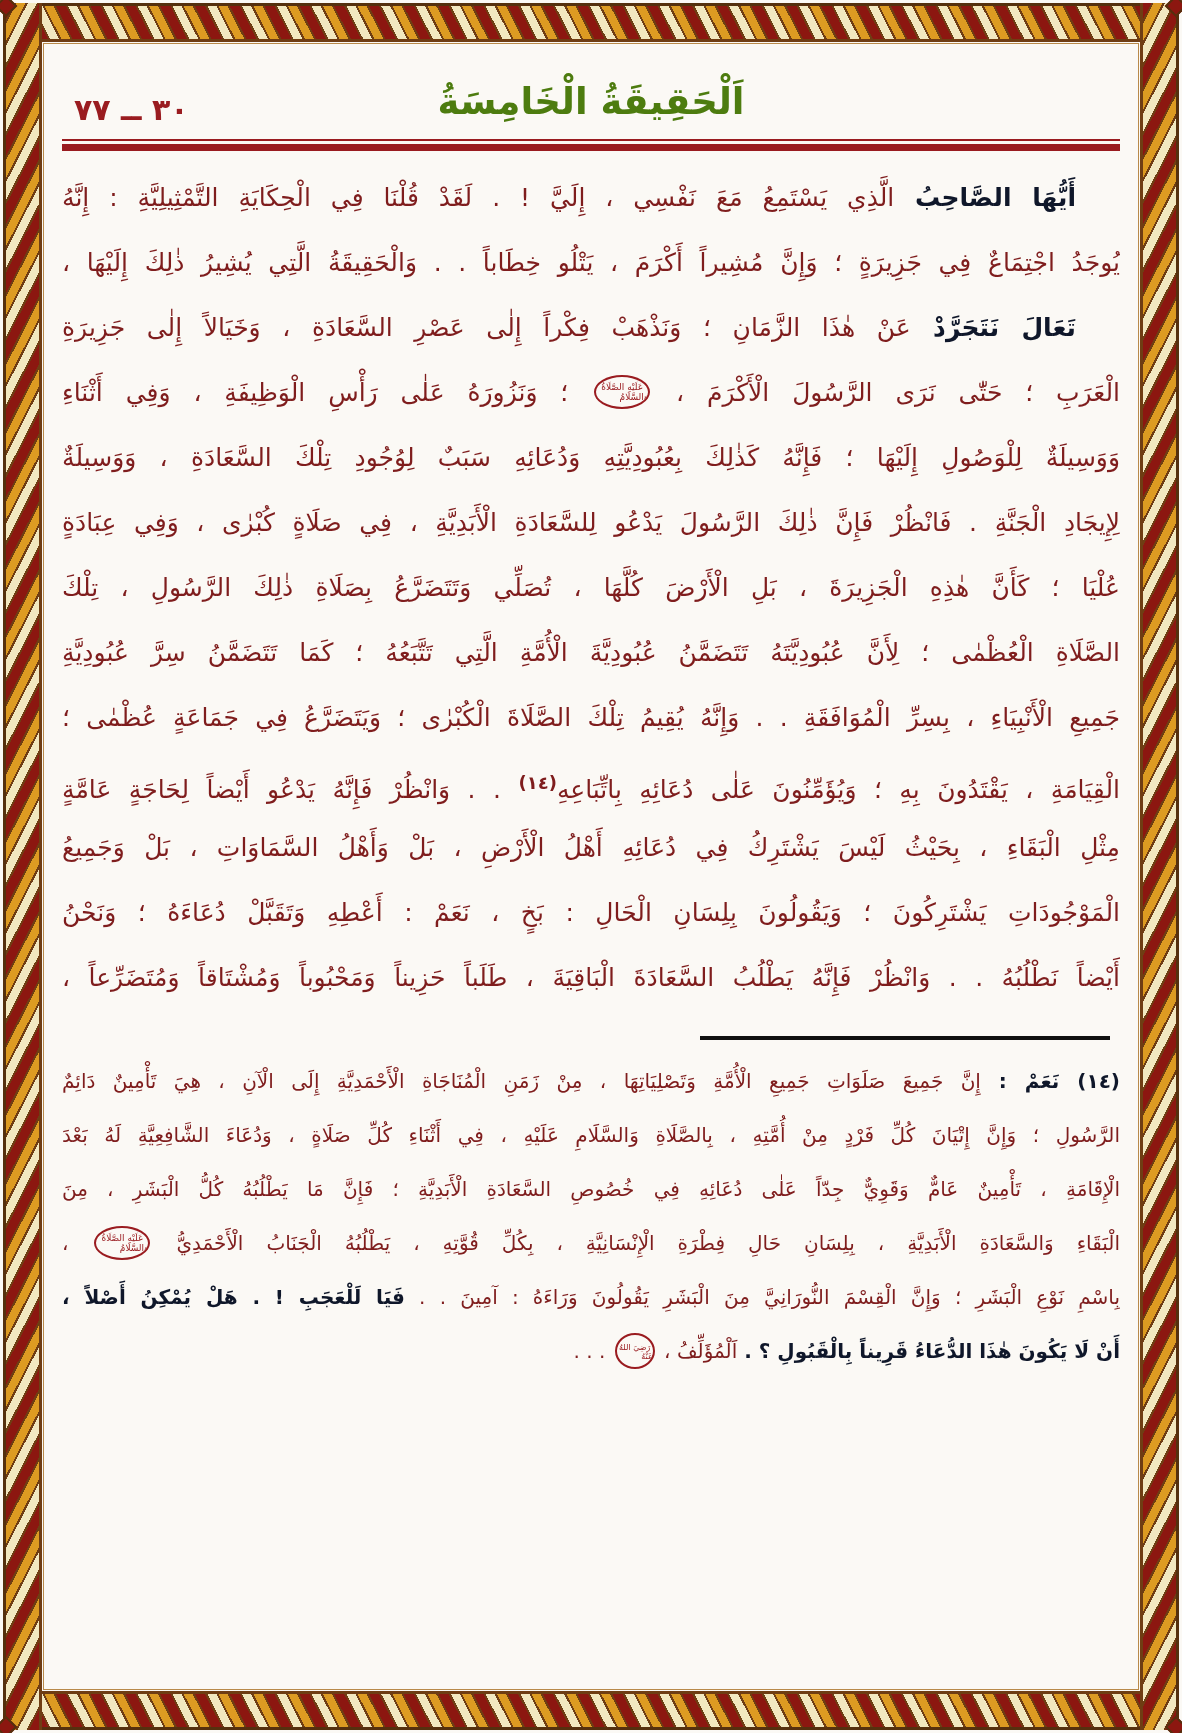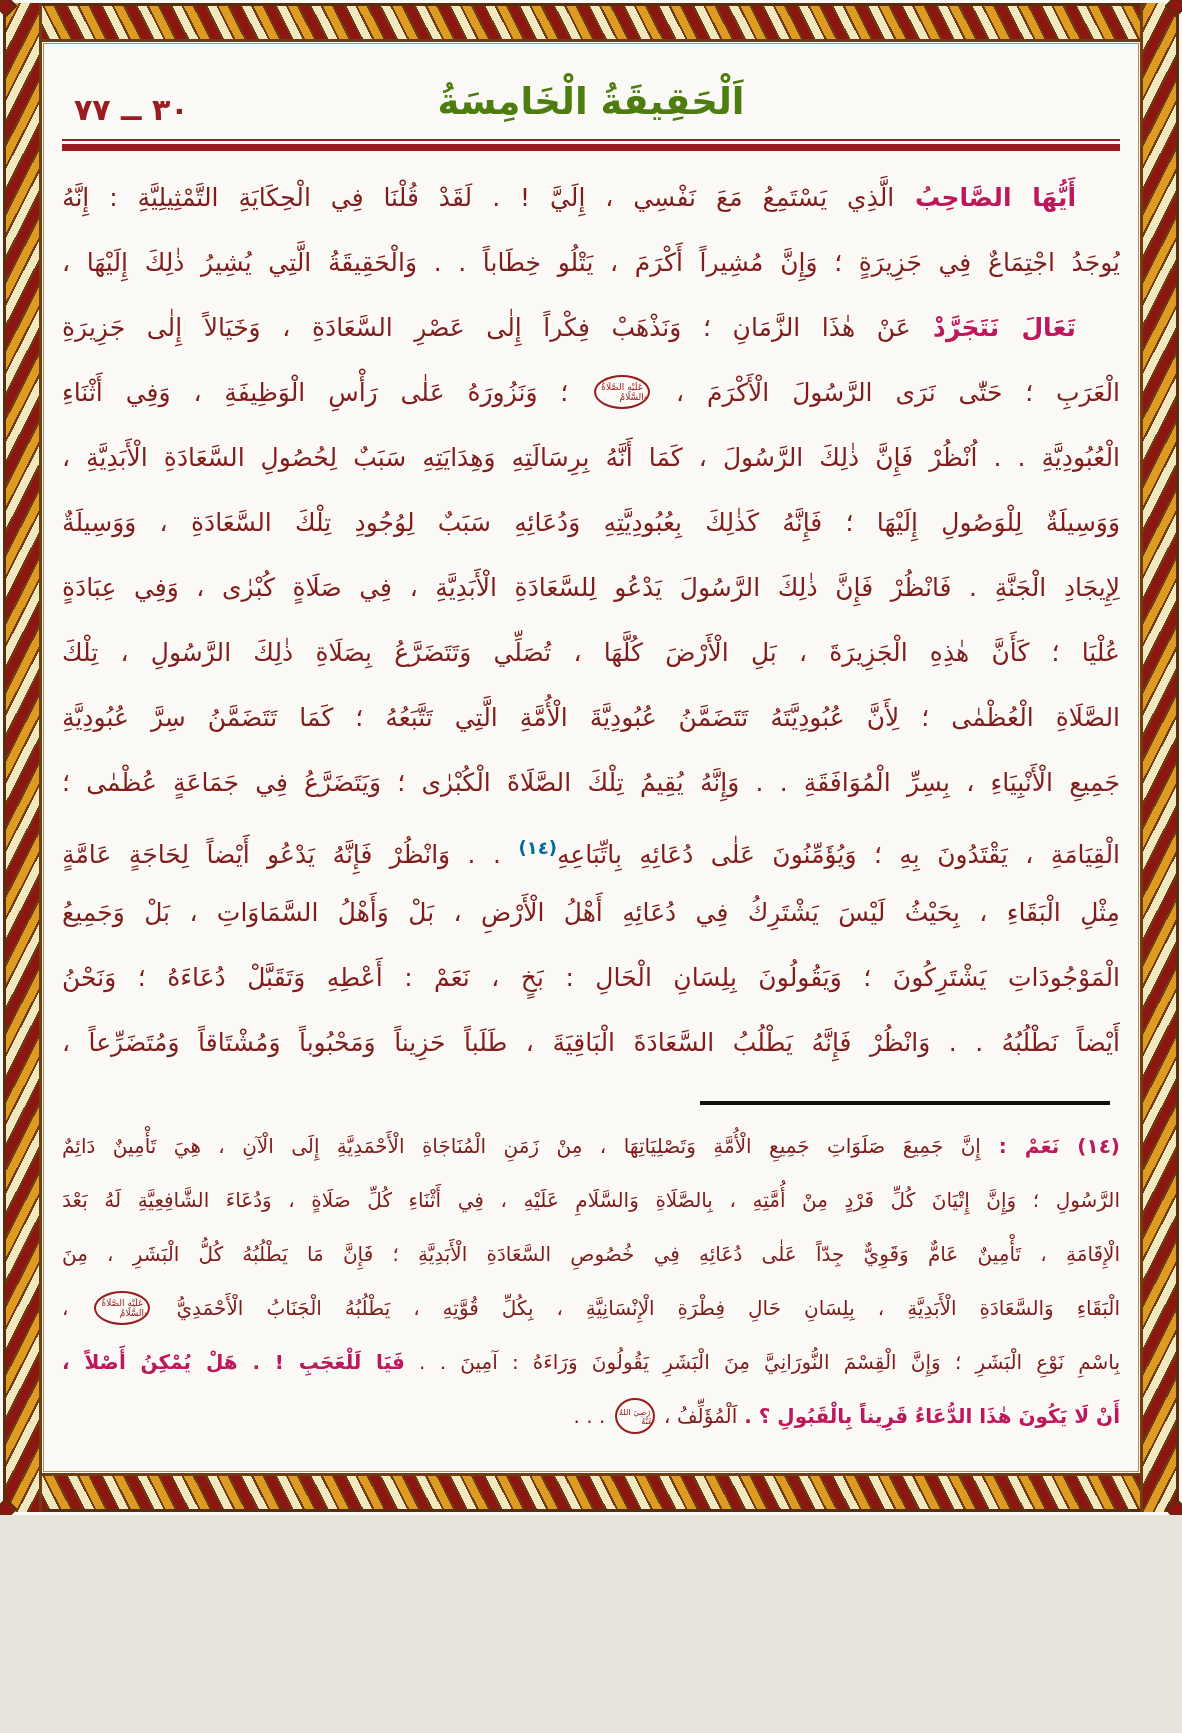--- a/index.html
+++ b/index.html
@@ -1,17 +1,17 @@
 <!DOCTYPE html>
 <html lang="ar" dir="rtl"><head>
 <meta charset="utf-8">
 <style>
   html,body{margin:0;padding:0;background:#e8e4dc;}
   .page{
-    position:relative; width:1182px; height:1515px;
+    position:relative; width:1182px; height:1733px;
     background:#fbf9f5; overflow:hidden; margin:0 auto;
     font-family:"DejaVu Sans", sans-serif;
   }
   
   .band{position:absolute; background-color:#d9a02a;}
   .band.h{
     left:3px; right:3px; height:33px;
     background:repeating-linear-gradient(63deg,
       #8c1710 0 9px, #6f3d13 9px 11px, #f2e8c0 11px 19px,
       #6f3d13 19px 21px, #dd9b22 21px 29px, #6f3d13 29px 31px);
@@ -57,22 +57,22 @@
   .body-lines .line{height:65px; line-height:65px;}
   .fn-lines{margin-top:14px; font-size:20px;}
   .fn-lines .line{height:54px; line-height:54px;}
 
   .line{direction:rtl; overflow:hidden; text-align:justify;}
   .line.fill{text-align-last:justify;}
   .line.end{text-align:right; text-align-last:right;}
   .line.indent{padding-right:44px;}
 
   .sg-b{color:#7f1d1d;}
-  .sg-r{color:#be185d; font-weight:bold;}
-  .sg-m{color:#0369a1; font-weight:bold; font-size:0.72em; vertical-align:super;}
+  .sg-r{color:#0f172a; font-weight:bold;}
+  .sg-m{color:#7f1d1d; font-weight:bold; font-size:0.72em; vertical-align:super;}
   .seal{
     display:inline-block; box-sizing:border-box; vertical-align:middle;
     border:2px solid #9a1c20; border-radius:50%;
     color:#9a1c20; text-align:center; overflow:hidden;
     margin:0 3px; transform:translateY(-2px);
   }
   .seal.salawat{width:56px; height:34px; font-size:9px; line-height:10px; padding-top:5px;}
   .seal.author{width:40px; height:36px; font-size:8px; line-height:9px; padding-top:8px;text-align:center;}
 
   .fn-rule{
@@ -99,21 +99,20 @@
     <div class="pageno">٣٠ ــ ٧٧</div>
     <div class="title">اَلْحَقِيقَةُ الْخَامِسَةُ</div>
     <div class="title-rule-thin"></div>
     <div class="title-rule-thick"></div>
 
     <div class="body-lines" id="body-lines">
         <div class="line fill indent"><span class="sg-r">أَيُّهَا الصَّاحِبُ </span><span class="sg-b">الَّذِي يَسْتَمِعُ مَعَ نَفْسِي ، إِلَيَّ ! . لَقَدْ قُلْنَا فِي الْحِكَايَةِ التَّمْثِيلِيَّةِ : إِنَّهُ</span></div>
         <div class="line fill"><span class="sg-b">يُوجَدُ اجْتِمَاعٌ فِي جَزِيرَةٍ ؛ وَإِنَّ مُشِيراً أَكْرَمَ ، يَتْلُو خِطَاباً . . وَالْحَقِيقَةُ الَّتِي يُشِيرُ ذٰلِكَ إِلَيْهَا ،</span></div>
         <div class="line fill indent"><span class="sg-r">تَعَالَ نَتَجَرَّدْ </span><span class="sg-b">عَنْ هٰذَا الزَّمَانِ ؛ وَنَذْهَبْ فِكْراً إِلٰى عَصْرِ السَّعَادَةِ ، وَخَيَالاً إِلٰى جَزِيرَةِ</span></div>
         <div class="line fill"><span class="sg-b">الْعَرَبِ ؛ حَتّٰى نَرَى الرَّسُولَ الْأَكْرَمَ ، </span><span class="seal salawat">عَلَيْهِ الصَّلَاةُ وَالسَّلَامُ</span><span class="sg-b"> ؛ وَنَزُورَهُ عَلٰى رَأْسِ الْوَظِيفَةِ ، وَفِي أَثْنَاءِ</span></div>
-        <div class="line fill"><span class="sg-b">الْعُبُودِيَّةِ . . اُنْظُرْ فَإِنَّ ذٰلِكَ الرَّسُولَ ، كَمَا أَنَّهُ بِرِسَالَتِهِ وَهِدَايَتِهِ سَبَبٌ لِحُصُولِ السَّعَادَةِ الْأَبَدِيَّةِ ،</span></div>
         <div class="line fill"><span class="sg-b">وَوَسِيلَةٌ لِلْوَصُولِ إِلَيْهَا ؛ فَإِنَّهُ كَذٰلِكَ بِعُبُودِيَّتِهِ وَدُعَائِهِ سَبَبٌ لِوُجُودِ تِلْكَ السَّعَادَةِ ، وَوَسِيلَةٌ</span></div>
         <div class="line fill"><span class="sg-b">لِإِيجَادِ الْجَنَّةِ . فَانْظُرْ فَإِنَّ ذٰلِكَ الرَّسُولَ يَدْعُو لِلسَّعَادَةِ الْأَبَدِيَّةِ ، فِي صَلَاةٍ كُبْرٰى ، وَفِي عِبَادَةٍ</span></div>
         <div class="line fill"><span class="sg-b">عُلْيَا ؛ كَأَنَّ هٰذِهِ الْجَزِيرَةَ ، بَلِ الْأَرْضَ كُلَّهَا ، تُصَلِّي وَتَتَضَرَّعُ بِصَلَاةِ ذٰلِكَ الرَّسُولِ ، تِلْكَ</span></div>
         <div class="line fill"><span class="sg-b">الصَّلَاةِ الْعُظْمٰى ؛ لِأَنَّ عُبُودِيَّتَهُ تَتَضَمَّنُ عُبُودِيَّةَ الْأُمَّةِ الَّتِي تَتَّبَعُهُ ؛ كَمَا تَتَضَمَّنُ سِرَّ عُبُودِيَّةِ</span></div>
         <div class="line fill"><span class="sg-b">جَمِيعِ الْأَنْبِيَاءِ ، بِسِرِّ الْمُوَافَقَةِ . . وَإِنَّهُ يُقِيمُ تِلْكَ الصَّلَاةَ الْكُبْرٰى ؛ وَيَتَضَرَّعُ فِي جَمَاعَةٍ عُظْمٰى ؛</span></div>
         <div class="line fill"><span class="sg-b">الْقِيَامَةِ ، يَقْتَدُونَ بِهِ ؛ وَيُؤَمِّنُونَ عَلٰى دُعَائِهِ بِاتِّبَاعِهِ</span><span class="sg-m">(١٤)</span><span class="sg-b"> . . وَانْظُرْ فَإِنَّهُ يَدْعُو أَيْضاً لِحَاجَةٍ عَامَّةٍ</span></div>
         <div class="line fill"><span class="sg-b">مِثْلِ الْبَقَاءِ ، بِحَيْثُ لَيْسَ يَشْتَرِكُ فِي دُعَائِهِ أَهْلُ الْأَرْضِ ، بَلْ وَأَهْلُ السَّمَاوَاتِ ، بَلْ وَجَمِيعُ</span></div>
         <div class="line fill"><span class="sg-b">الْمَوْجُودَاتِ يَشْتَرِكُونَ ؛ وَيَقُولُونَ بِلِسَانِ الْحَالِ : بَخٍ ، نَعَمْ : أَعْطِهِ وَتَقَبَّلْ دُعَاءَهُ ؛ وَنَحْنُ</span></div>
         <div class="line fill"><span class="sg-b">أَيْضاً نَطْلُبُهُ . . وَانْظُرْ فَإِنَّهُ يَطْلُبُ السَّعَادَةَ الْبَاقِيَةَ ، طَلَباً حَزِيناً وَمَحْبُوباً وَمُشْتَاقاً وَمُتَضَرِّعاً ،</span></div>
       </div>

